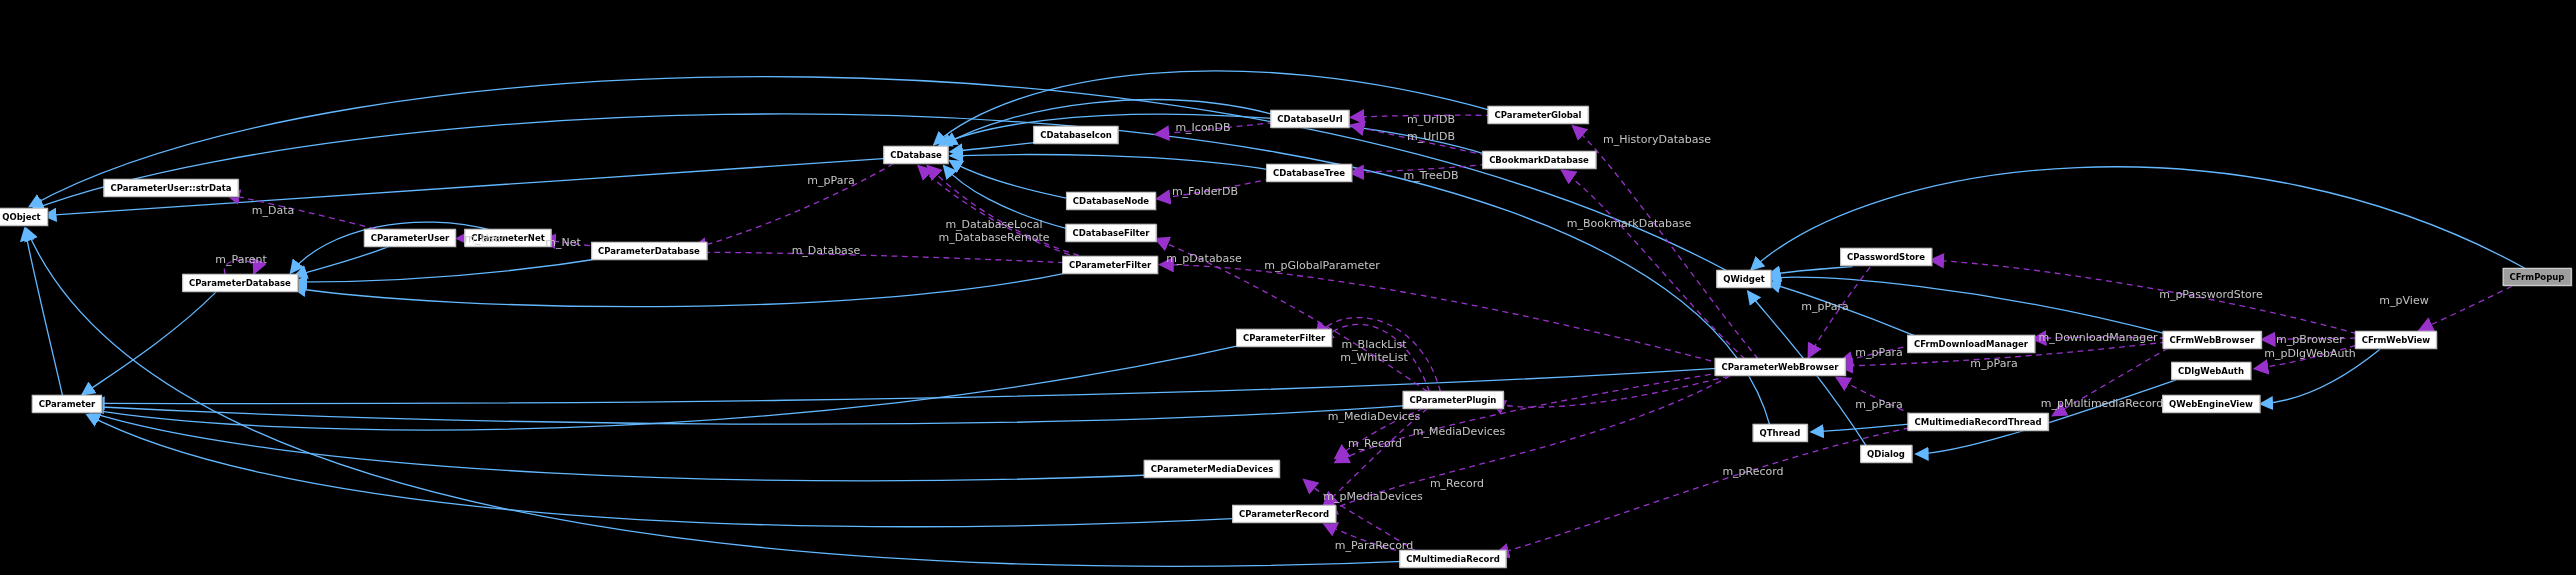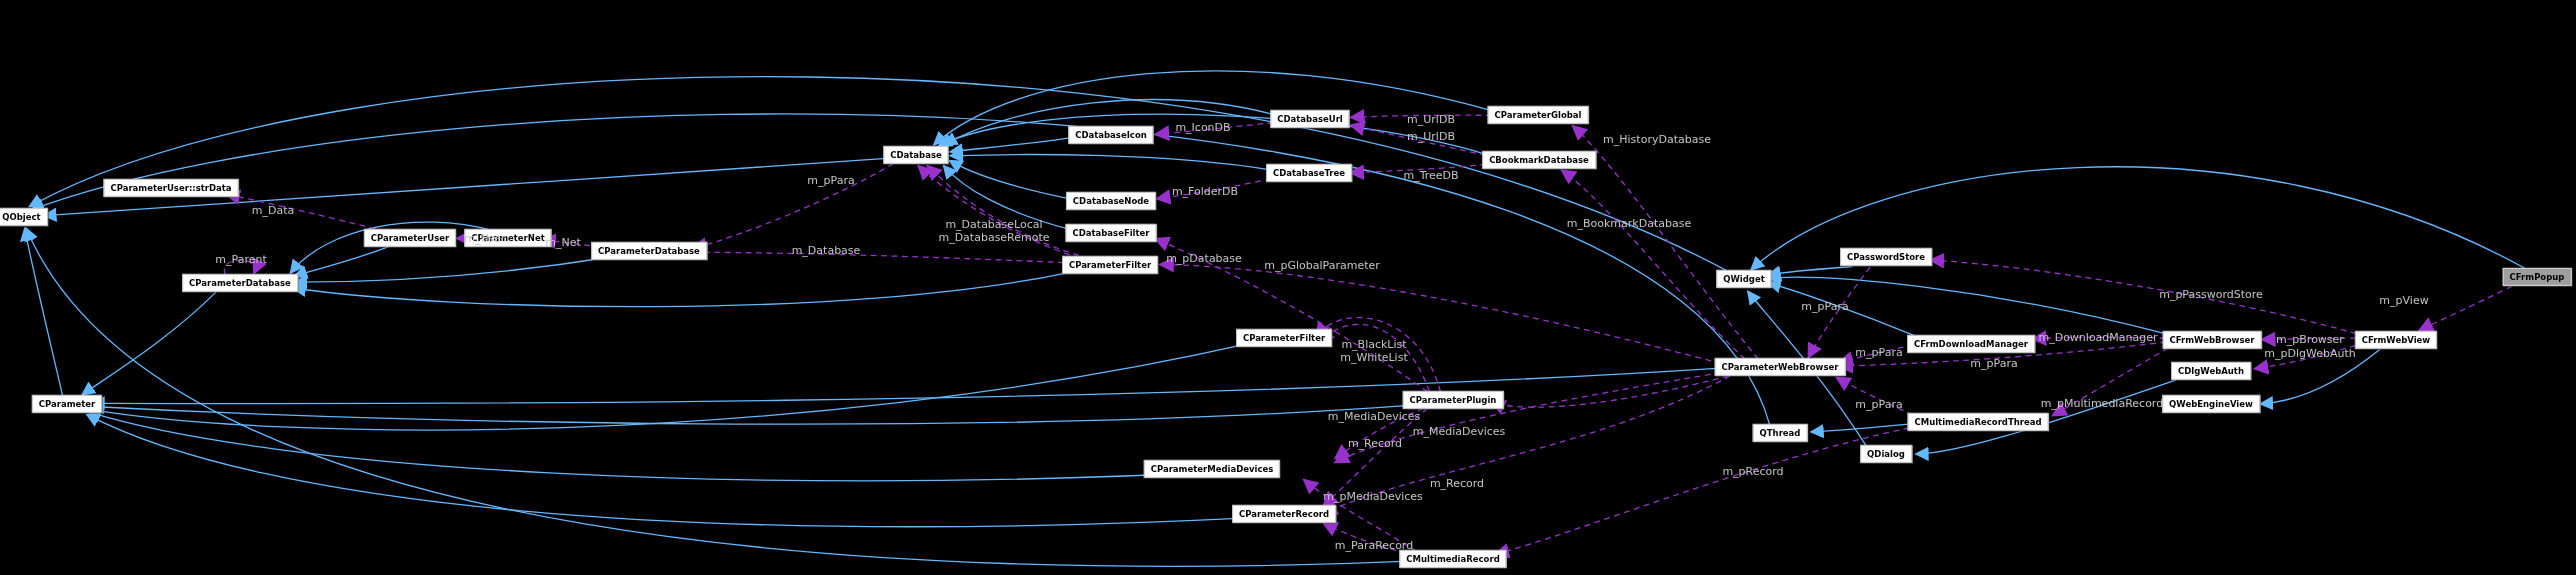--- a/index.html
+++ b/index.html
@@ -101,21 +101,21 @@
   </svg>
 
   <div class="node" style="left:21.5px;top:217px">QObject</div>
   <div class="node" style="left:171px;top:188px">CParameterUser::strData</div>
   <div class="node" style="left:410px;top:238px">CParameterUser</div>
   <div class="node" style="left:508px;top:238px">CParameterNet</div>
   <div class="node" style="left:240px;top:283px">CParameterDatabase</div>
   <div class="node" style="left:649px;top:251px">CParameterDatabase</div>
   <div class="node" style="left:67px;top:404px">CParameter</div>
   <div class="node" style="left:916px;top:155px">CDatabase</div>
-  <div class="node" style="left:1111px;top:135px">CDatabaseIcon</div>
+  <div class="node" style="left:1076px;top:135px">CDatabaseIcon</div>
   <div class="node" style="left:1310px;top:119px">CDatabaseUrl</div>
   <div class="node" style="left:1538px;top:115px">CParameterGlobal</div>
   <div class="node" style="left:1539px;top:160px">CBookmarkDatabase</div>
   <div class="node" style="left:1309px;top:173px">CDatabaseTree</div>
   <div class="node" style="left:1111px;top:201px">CDatabaseNode</div>
   <div class="node" style="left:1111px;top:233px">CDatabaseFilter</div>
   <div class="node" style="left:1110px;top:265px">CParameterFilter</div>
   <div class="node" style="left:1284px;top:338px">CParameterFilter</div>
   <div class="node" style="left:1453px;top:400px">CParameterPlugin</div>
   <div class="node" style="left:1212px;top:469px">CParameterMediaDevices</div>

